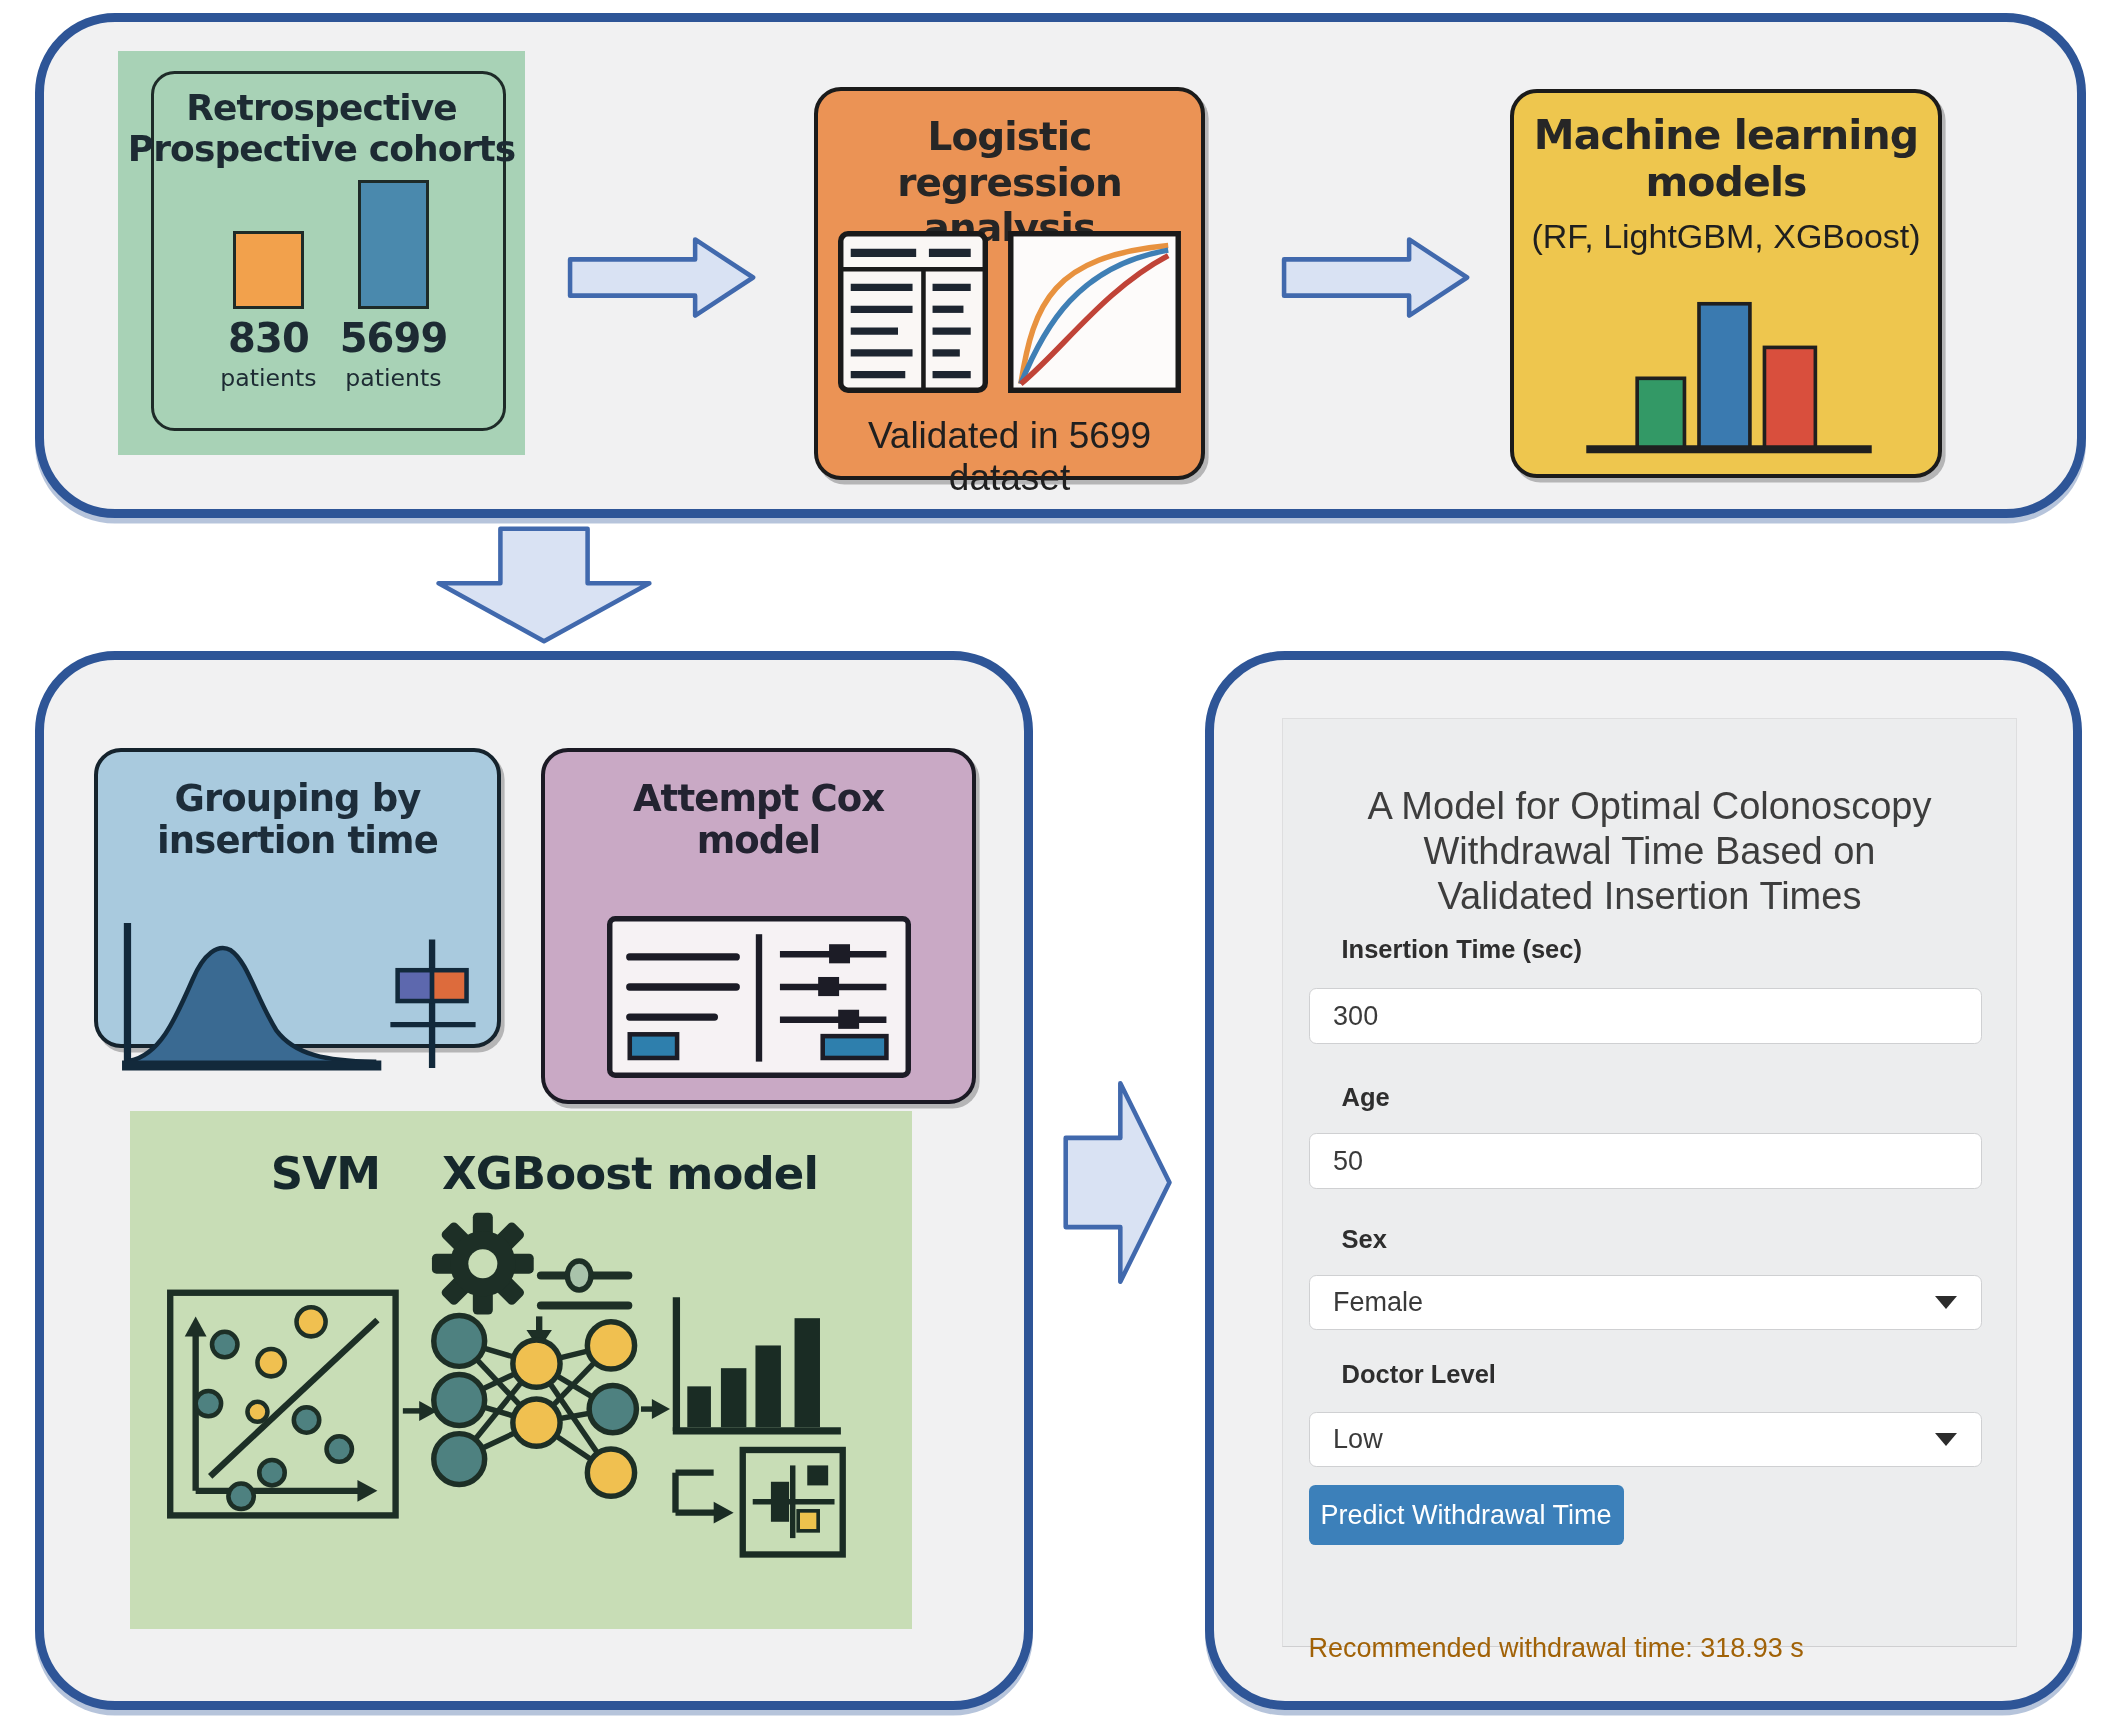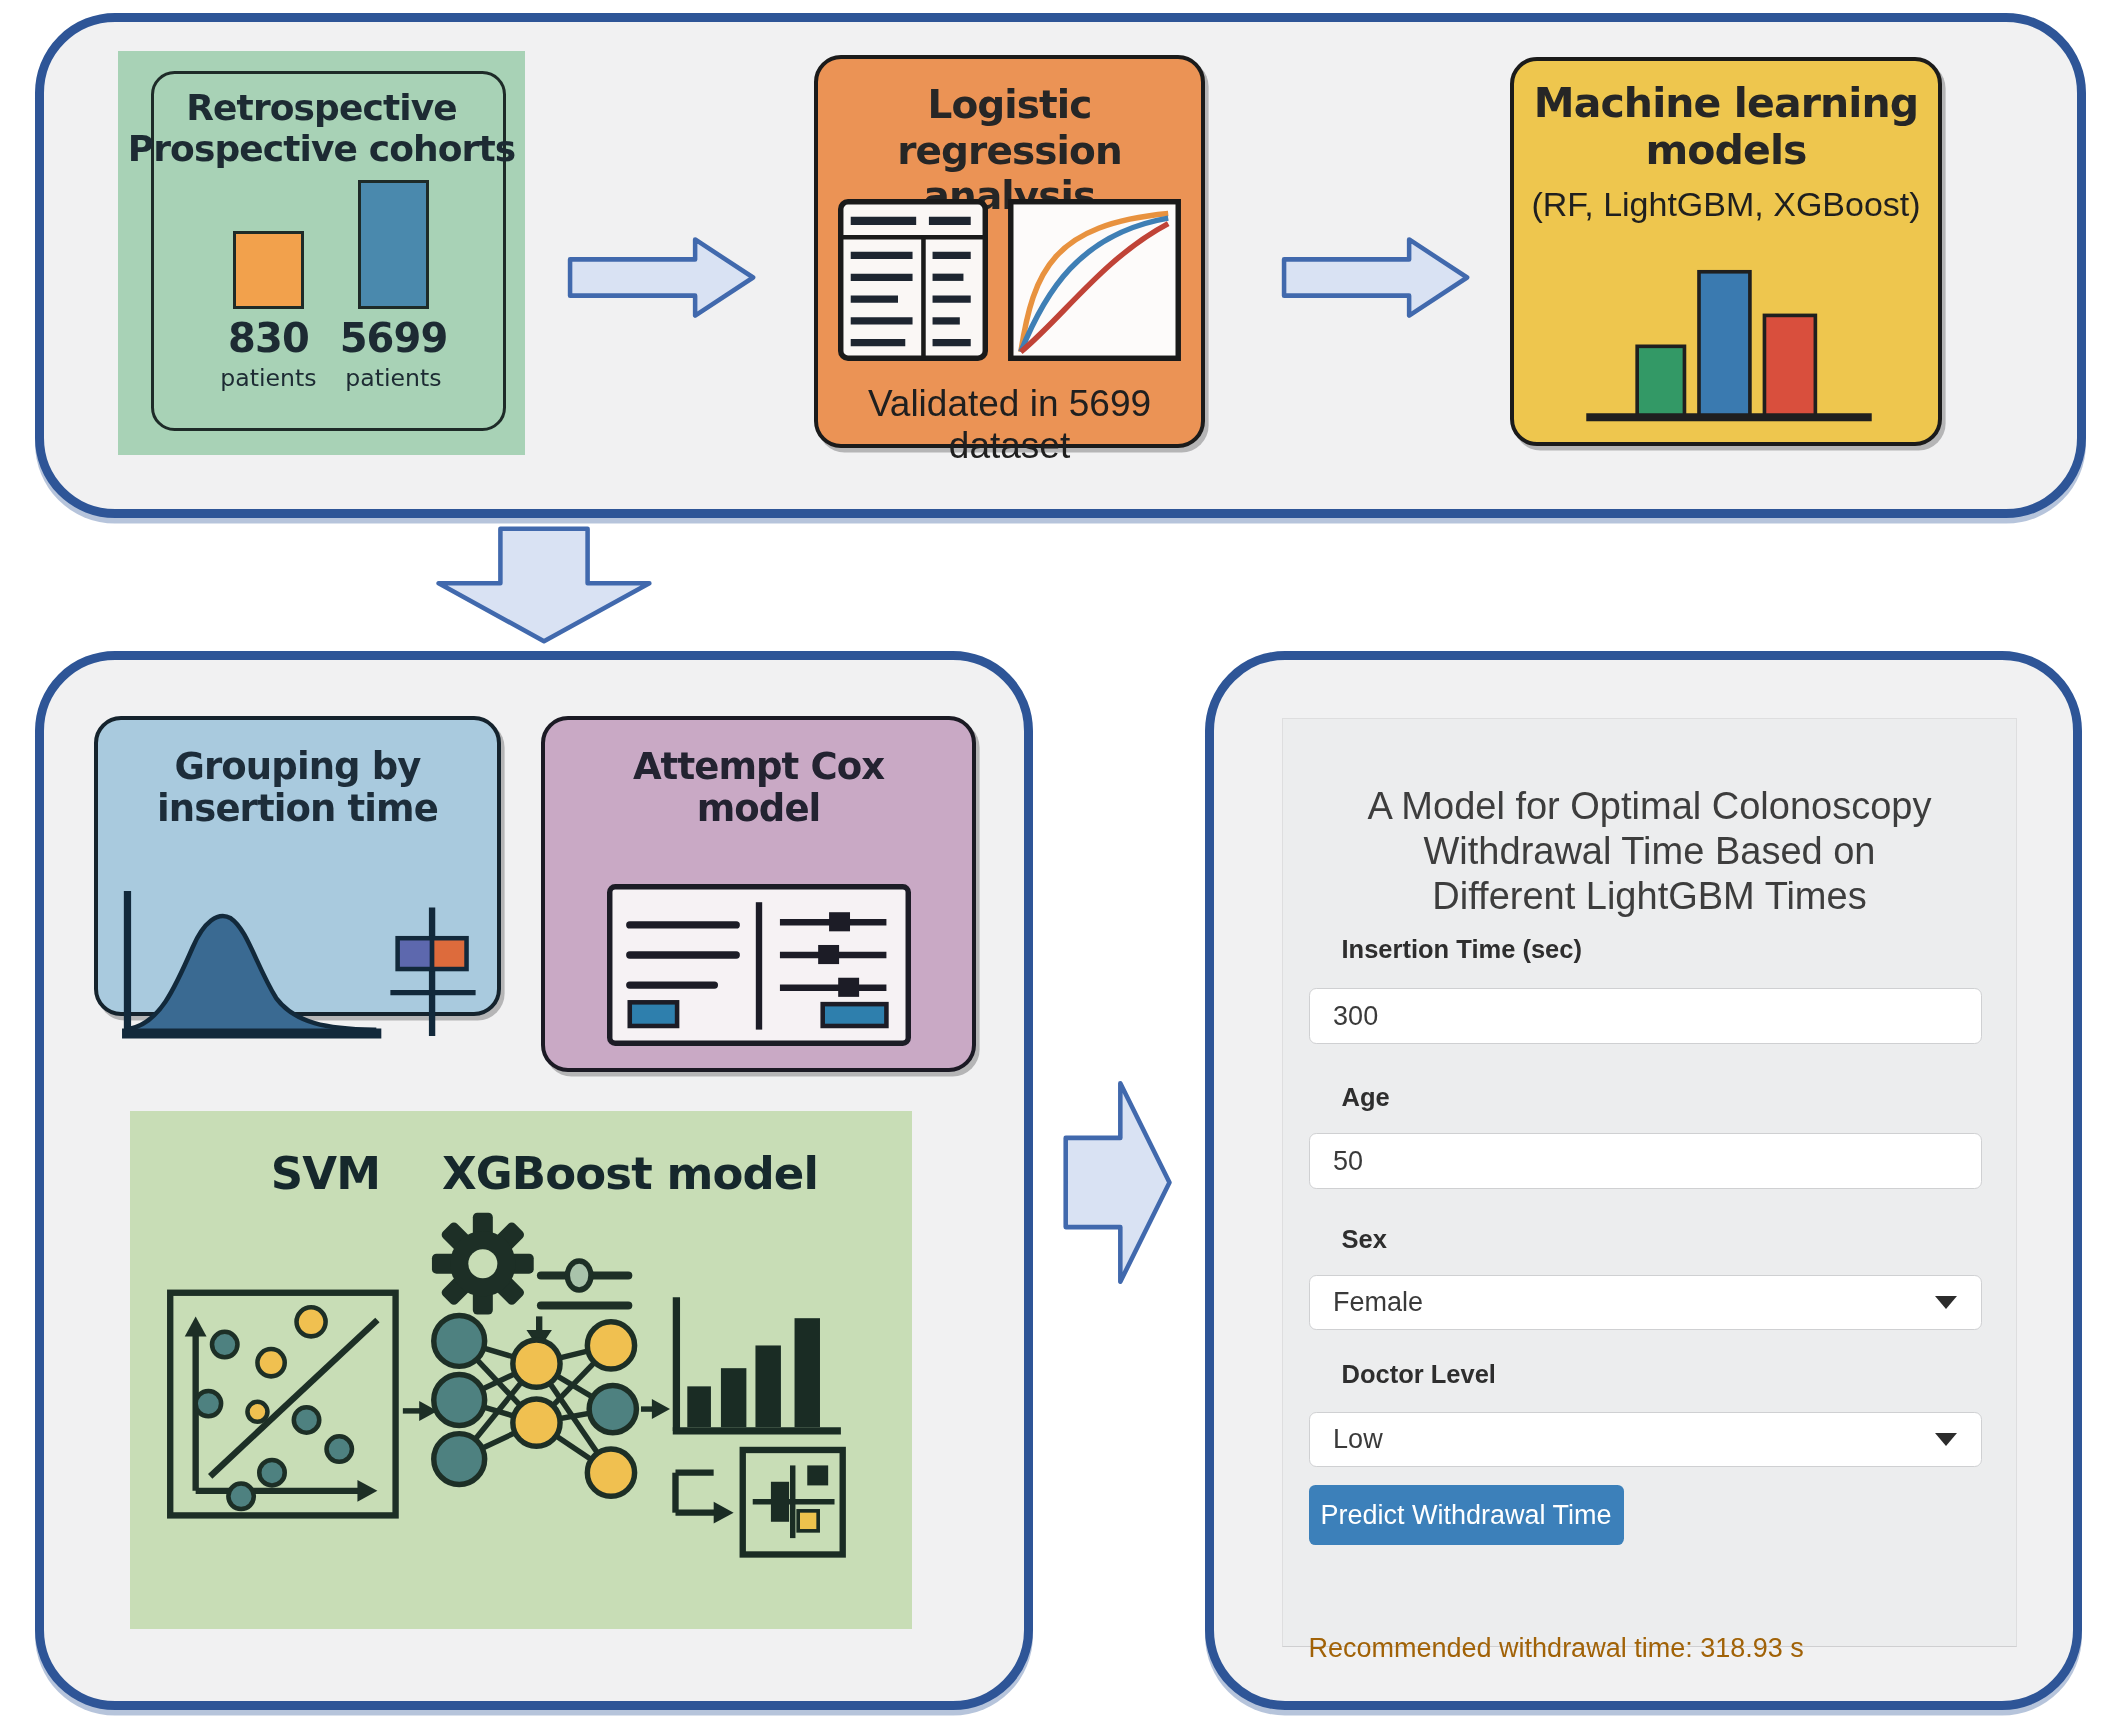--- a/index.html
+++ b/index.html
@@ -9,21 +9,21 @@
 
   
   .panel{position:absolute;border:9px solid #2e5597;background:#f1f1f2;border-radius:80px;
          box-shadow:0 5.5px 0 rgba(46,85,151,.35);}
   #top-panel{left:35px;top:12.7px;width:2051px;height:505px;}
   #bottom-left-panel{left:35px;top:651px;width:998px;height:1059px;}
   #right-panel{left:1205px;top:651px;width:877px;height:1059px;}
 
   
   .dbox{position:absolute;border-radius:27px;}
-  .dbox.bordered{border:4.5px solid #1b1b1b;box-shadow:3.6px 4.5px 0 rgba(25,25,30,.28);}
+  .dbox.bordered{border:4.5px solid #1b1b1b;box-shadow:3.6px 4.5px 0 rgba(25,25,30,.28);margin-top:32px;}
   .dtitle{position:absolute;left:0;right:0;text-align:center;font-weight:bold;
           letter-spacing:-0.9px;line-height:1.16;}
 
   #cohort-box{left:74px;top:29px;width:407px;height:404px;background:#a8d2b6;border-radius:0;}
   #cohort-inner{position:absolute;left:33px;top:20px;width:355px;height:360px;
                 border:3.6px solid #1e2b28;border-radius:23.6px;}
   #cohort-title{top:36px;font-size:36px;color:#1d2b33;}
   .cbar{position:absolute;border:3.6px solid #1e2b28;}
   #cohort-bar-830{left:115px;top:180px;width:71px;height:78px;background:#f2a14c;}
   #cohort-bar-5699{left:240px;top:129px;width:71px;height:129px;background:#4a89ad;}
@@ -330,21 +330,21 @@
   <svg class="blk-arrow" style="left:1062px;top:1076px" width="113" height="213" viewBox="0 0 124 234">
     <polygon points="4,68 64,68 64,8 118,117 64,226 64,166 4,166" fill="#d9e2f3" stroke="#4169ad" stroke-width="5" stroke-linejoin="round"></polygon>
   </svg>
 
   <div class="panel" id="right-panel">
     <div id="form-area">
 
       <div id="form-title">
         <div>A Model for Optimal Colonoscopy</div>
         <div>Withdrawal Time Based on</div>
-        <div>Different LightGBM Times</div>
+        <div>Validated Insertion Times</div>
       </div>
 
       <div class="f-label" style="top:216px">Insertion Time (sec)</div>
       <input class="f-input" style="top: 269px;" readonly="" value="300">
 
       <div class="f-label" style="top:364px">Age</div>
       <input class="f-input" style="top: 414px;" readonly="" value="50">
 
       <div class="f-label" style="top:506px">Sex</div>
       <div class="f-select" style="top:556px;height:55px">

